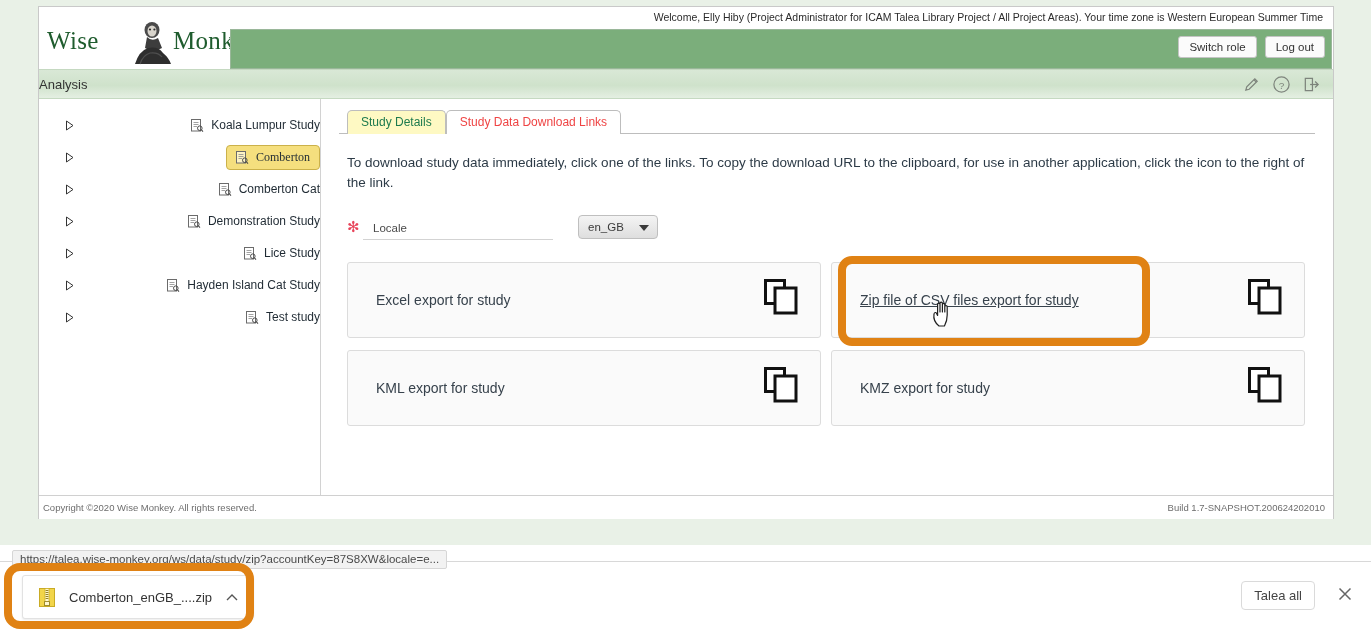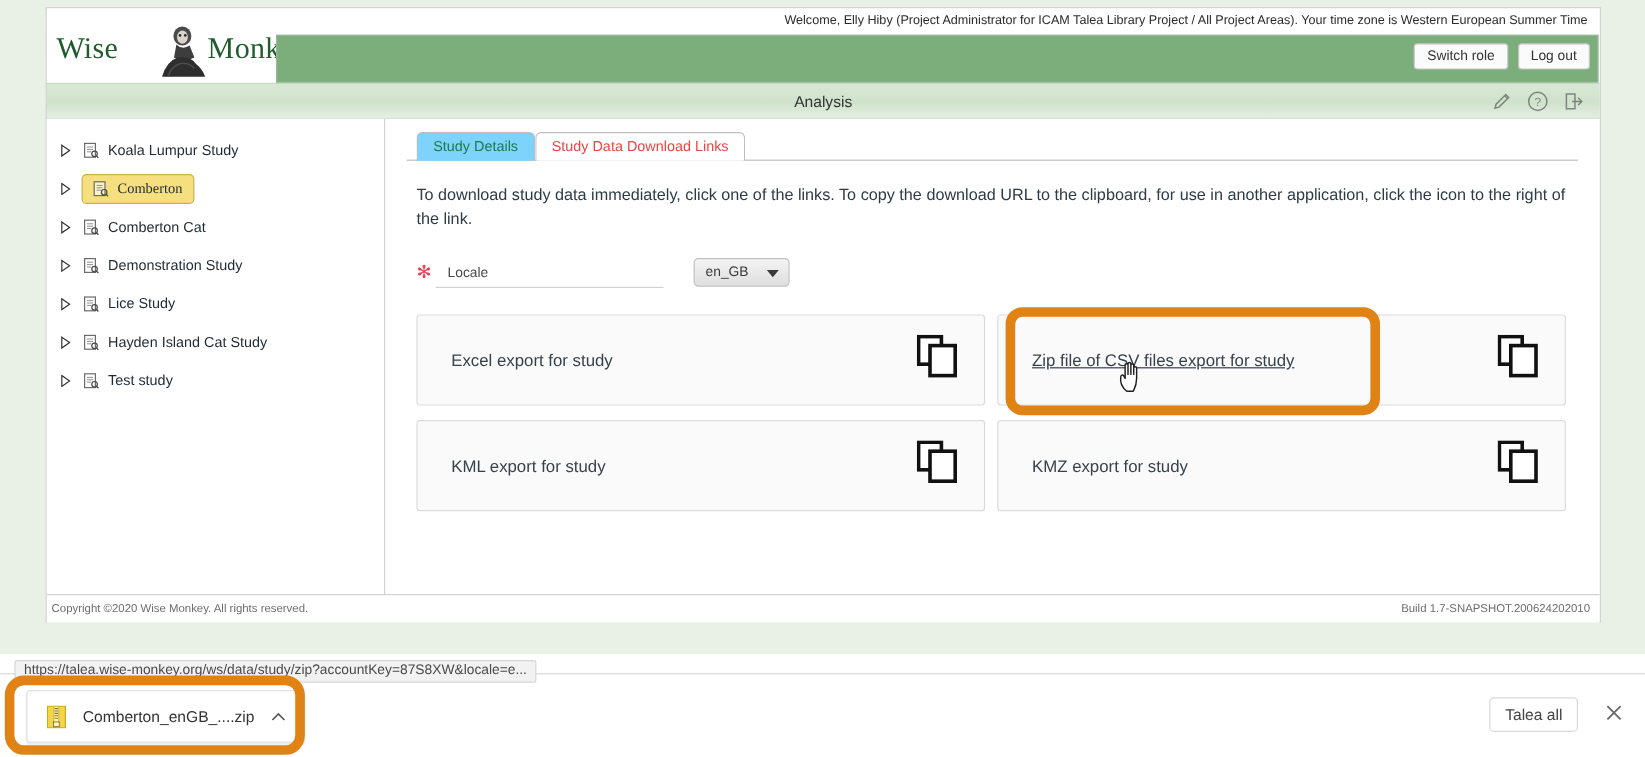--- a/index.html
+++ b/index.html
@@ -59,33 +59,33 @@
     text-align: center;
   }
 
   
   .title-bar {
     position: relative; height: 30px;
     background: linear-gradient(to bottom,#d9e8d6 0%, #cfe2cb 55%, #e4efe2 100%);
     border-top: 1px solid #c5d9c1; border-bottom: 1px solid #c5d9c1;
   }
   .title-bar .title {
-    position: absolute; left: 0; right: 0; top: 7px; text-align: center;
+    position: absolute; left: 0; right: 0; top: 7px; 
     font-size: 13px; color: #333;
   }
   .title-icons { position: absolute; right: 12px; top: 5px; display: flex; gap: 11px; }
   .ticon { width: 19px; height: 19px; cursor: pointer; opacity: .62; }
 
   
   .body-split { position: relative; height: 396px; background: #fff; display: flex; }
   .sidebar {
     width: 285px; border-right: 1px solid #d2d2d2; padding-top: 10px; background: #fff;
   }
   .tree-item {
-    display: flex; align-items: center; height: 32px; padding-left: 11px; cursor: pointer;
+    display: flex; align-items: center; height: 32px; padding-left: 26px; cursor: pointer; justify-content: space-between;
   }
   .tw {
     width: 18px; flex: 0 0 18px; color: #333; font-size: 11px; line-height: 1;
   }
   .tw svg { display: block; }
   .doc-ico { width: 15px; height: 15px; flex: 0 0 15px; margin-right: 7px; }
   .tree-label { font-size: 12px; color: #1f2a33; white-space: nowrap; }
   .tree-item.selected .chip {
     display: flex; align-items: center;
     background: #f5df7e; border: 1px solid #cbb14a; border-radius: 4px;
@@ -96,21 +96,21 @@
 
   .content { flex: 1; position: relative; padding: 10px 18px 0 18px; }
 
   
   .tabs { position: relative; display: flex; align-items: flex-end; height: 24px; margin-left: 8px; }
   .tab {
     font-size: 12px; padding: 4px 13px 5px 13px; cursor: pointer;
     border: 1px solid #bdbdbd; border-bottom: none;
     border-radius: 5px 5px 0 0; position: relative; top: 1px;
   }
-  .tab.inactive { background: #7dd3fc; color: #1d7a4e; }
+  .tab.inactive { background: #fef9c3; color: #1d7a4e; }
   .tab.active { background: #ffffff; color: #ef4444; z-index: 2; }
   .tab-rule { height: 1px; background: #bdbdbd; margin-top: 0; }
 
   .intro {
     margin: 19px 0 0 8px; width: 968px;
     font-size: 13.5px; color: #2d3b47; line-height: 1.45;
   }
 
   
   .locale-row { display: flex; align-items: center; margin: 22px 0 0 8px; height: 26px; }

